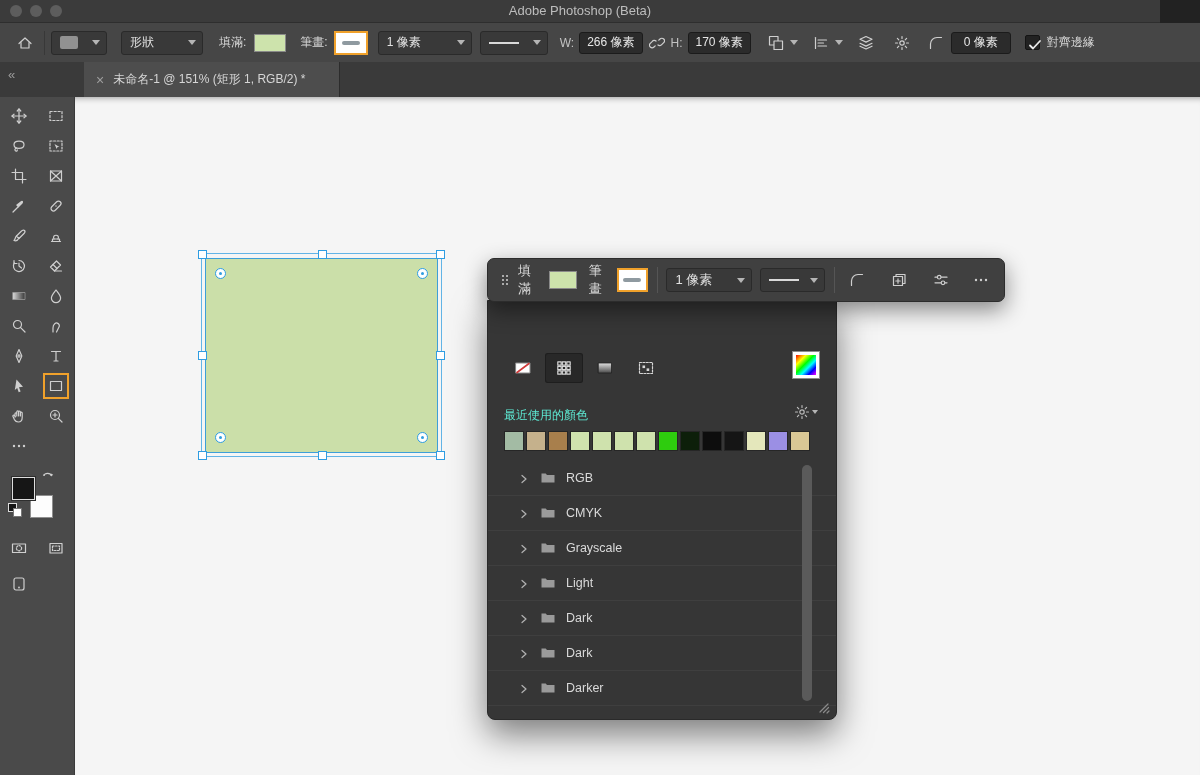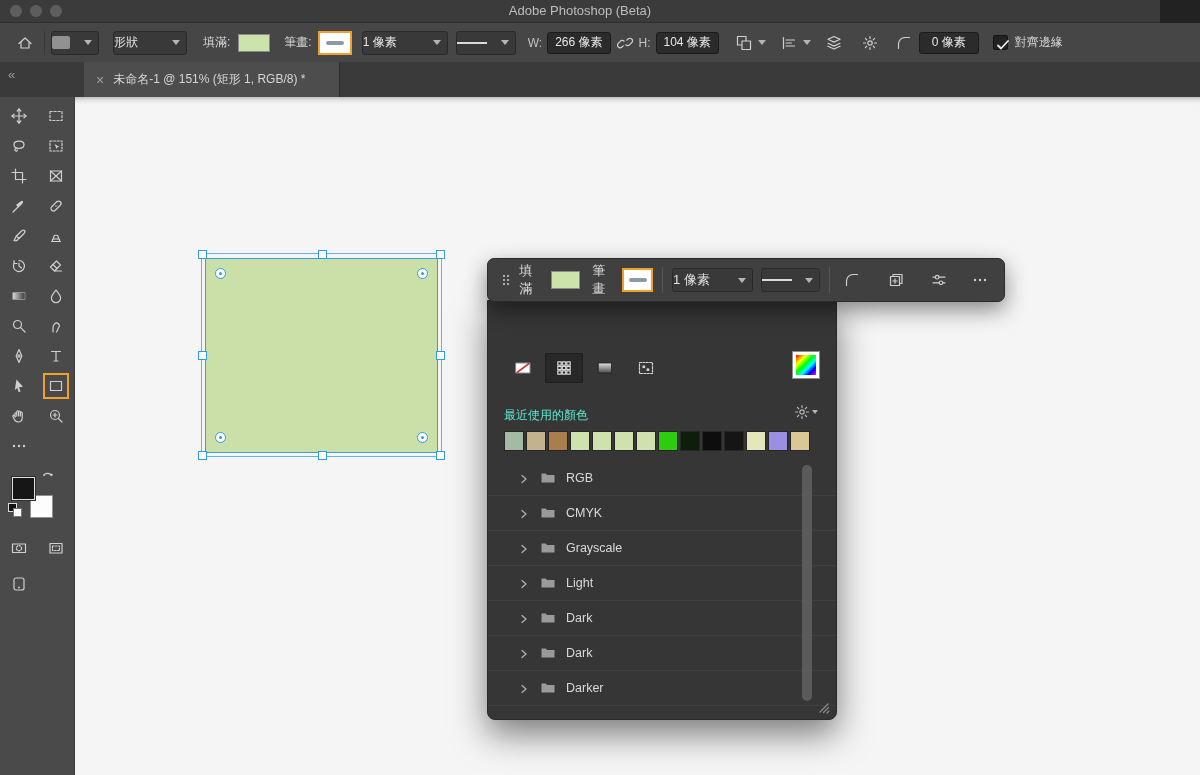--- a/index.html
+++ b/index.html
@@ -14,21 +14,21 @@
   .tl{width:12px;height:12px;border-radius:50%;background:#5d5d5d;}
   .win-title{position:absolute;left:0;right:0;top:0;height:22px;line-height:22px;text-align:center;
              color:#bdbdbd;font-size:13px;}
 
   
   .optionsbar{position:absolute;left:0;top:23px;width:1200px;height:39px;background:#464646;
               border-bottom:1px solid #262626;display:flex;align-items:center;color:#d6d6d6;font-size:12px;}
   .ob-icon{color:#cfcfcf;display:flex;align-items:center;justify-content:center;width:26px;height:26px;}
   .ob-sep{width:1px;height:24px;background:#383838;margin:0 6px;}
   .select{height:22px;background:#393939;border:1px solid #2a2a2a;border-radius:3px;display:flex;
-          align-items:center;padding:0 6px 0 0;gap:8px;color:#e2e2e2;}
+          align-items:center;padding:0 6px 0 8px;gap:8px;color:#e2e2e2;}
   .caret{width:0;height:0;border-left:4px solid transparent;border-right:4px solid transparent;
          border-top:5px solid #b5b5b5;}
   .swatch-green{width:30px;height:16px;background:var(--swatch-green,#cde3ac);border:1px solid #8a8a8a;}
   .stroke-swatch-box{width:30px;height:20px;border:2px solid var(--accent,#f0a12b);background:#fff;
                      display:flex;align-items:center;justify-content:center;}
   .stroke-line{width:18px;height:4px;background:#8f9aa0;border-radius:2px;}
   .field{height:20px;background:#2b2b2b;border:1px solid #1b1b1b;border-radius:3px;color:#e6e6e6;
          display:flex;align-items:center;justify-content:center;padding:0 7px;}
   .checkbox{width:13px;height:13px;background:#222;border:1px solid #141414;border-radius:2px;
             color:#e9e9e9;display:flex;align-items:center;justify-content:center;}
@@ -148,21 +148,21 @@
   </div>
   <span style="margin-left:12px;color:#c3c3c3">W:</span>
   <span class="field" style="margin-left:5px;min-width:46px">266 像素</span>
   <span class="ob-icon" style="margin:0 1px">
       <svg viewBox="0 0 16 16" width="16" height="16" fill="none" stroke="currentColor" stroke-width="1.2" stroke-linecap="round" stroke-linejoin="round">
         <path d="M6.2 10.8 5 12a2.6 2.6 0 0 1-3.7-3.7l2-2A2.6 2.6 0 0 1 7 6"></path>
         <path d="m9.8 5.2 1.2-1.2a2.6 2.6 0 0 1 3.7 3.7l-2 2A2.6 2.6 0 0 1 9 10"></path>
       </svg>
     </span>
   <span style="color:#c3c3c3">H:</span>
-  <span class="field" style="margin-left:5px;min-width:46px">104 像素</span>
+  <span class="field" style="margin-left:5px;min-width:46px">170 像素</span>
   <span class="ob-icon" style="margin-left:12px">
       <svg viewBox="0 0 16 16" width="16" height="16" fill="none" stroke="currentColor" stroke-width="1.2" stroke-linecap="round" stroke-linejoin="round">
         <rect x="1.5" y="1.5" width="8.5" height="8.5"></rect>
         <rect x="6" y="6" width="8.5" height="8.5" fill="#464646"></rect>
       </svg>
     </span>
   <span class="caret" style="margin-left:1px"></span>
   <span class="ob-icon" style="margin-left:10px">
       <svg viewBox="0 0 16 16" width="16" height="16" fill="none" stroke="currentColor" stroke-width="1.2" stroke-linecap="round" stroke-linejoin="round">
         <path d="M2.5 2.5v11"></path>
@@ -195,21 +195,21 @@
         </svg>
       </span>
   </span>
   <span style="margin-left:7px">對齊邊緣</span>
 </div>
 
 <div class="tabbar">
   <span class="collapse">«</span>
   <div class="tab">
     <span class="tab-close">×</span>
-    <span>未命名-1 @ 151% (矩形 1, RGB/8) *</span>
+    <span>未命名-1 @ 151% (矩形 1, RGB/2) *</span>
   </div>
 </div>
 
 <div class="toolbar">
   <div class="tool-grid" id="tool-grid">
       <div class="tool">
         <span class="ic">
           <svg viewBox="0 0 16 16" width="16" height="16" fill="none" stroke="currentColor" stroke-width="1.2" stroke-linecap="round" stroke-linejoin="round">
             <path d="M8 1v14M1 8h14"></path>
             <path d="M8 1 6.2 3M8 1l1.8 2M8 15l-1.8-2M8 15l1.8-2M1 8l2-1.8M1 8l2 1.8M15 8l-2-1.8M15 8l-2 1.8"></path>

